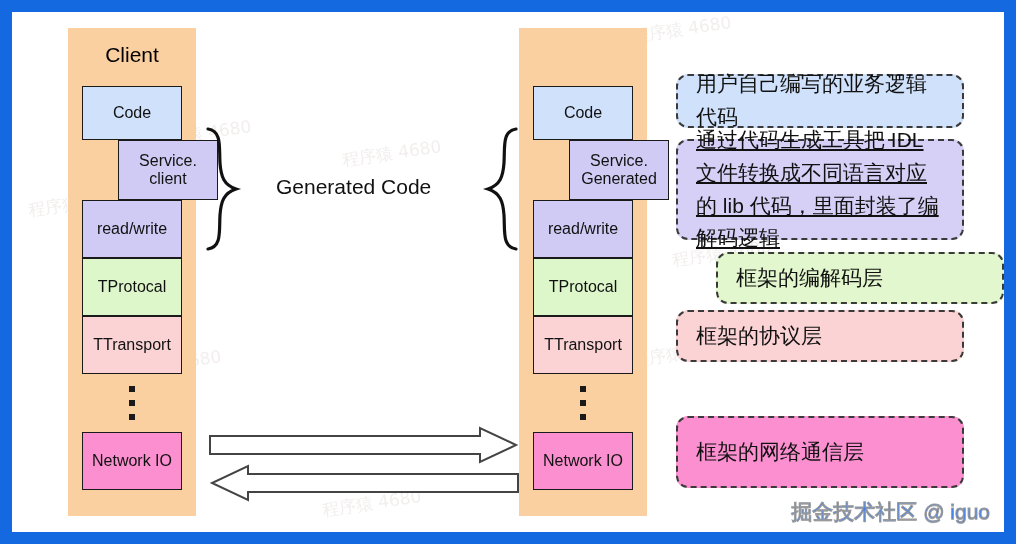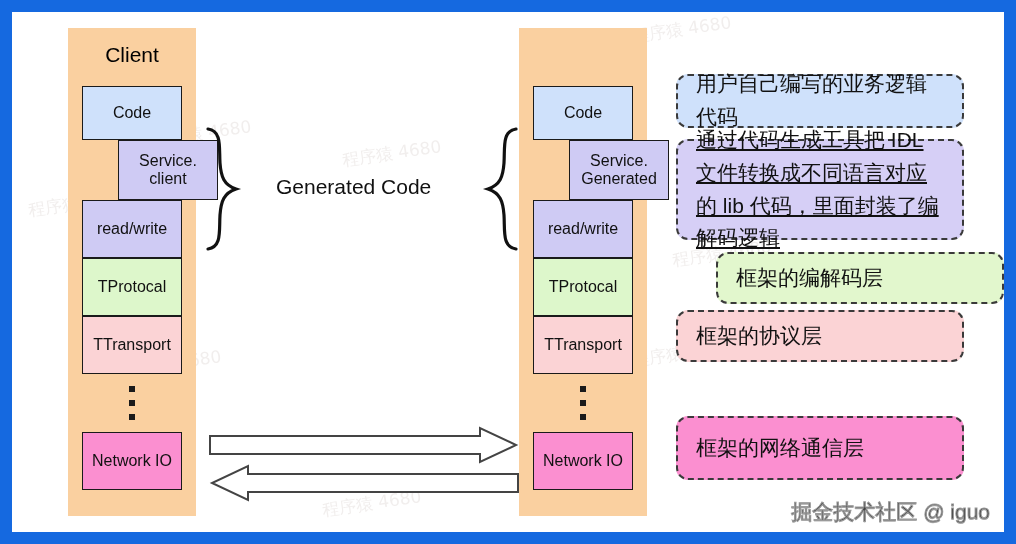--- a/index.html
+++ b/index.html
@@ -119,21 +119,21 @@
     white-space: nowrap;
     pointer-events: none;
     transform: rotate(-8deg);
     font-family: "DejaVu Sans", sans-serif;
   }
   #footer-watermark {
     position: absolute;
     right: 14px;
     bottom: 6px;
     font-size: 21px;
-    color: #404040;
+    color: #3b82f6;
     -webkit-text-stroke: 1px #9a9a9a;
     text-shadow: 0 1px 0 #b8b8b8;
     white-space: nowrap;
   }
 </style>
 </head>
 <body>
 
 <div id="stage">
   <div id="canvas">
@@ -227,20 +227,20 @@
     </div>
 
     <div class="note n-green" style="left:704px; top:240px; width:288px; height:52px;">
       <span>框架的编解码层</span>
     </div>
 
     <div class="note n-pink" style="left:664px; top:298px; width:288px; height:52px;text-align:right;">
       <span>框架的协议层</span>
     </div>
 
-    <div class="note n-magenta" style="left:664px; top:404px; width:288px; height:64px;">
+    <div class="note n-magenta" style="left:664px; top:404px; width:288px; height:72px;">
       <span>框架的网络通信层</span>
     </div>
 
     <div id="footer-watermark">掘金技术社区 @ iguo</div>
 
   </div>
 </div>
 
 </body></html>

